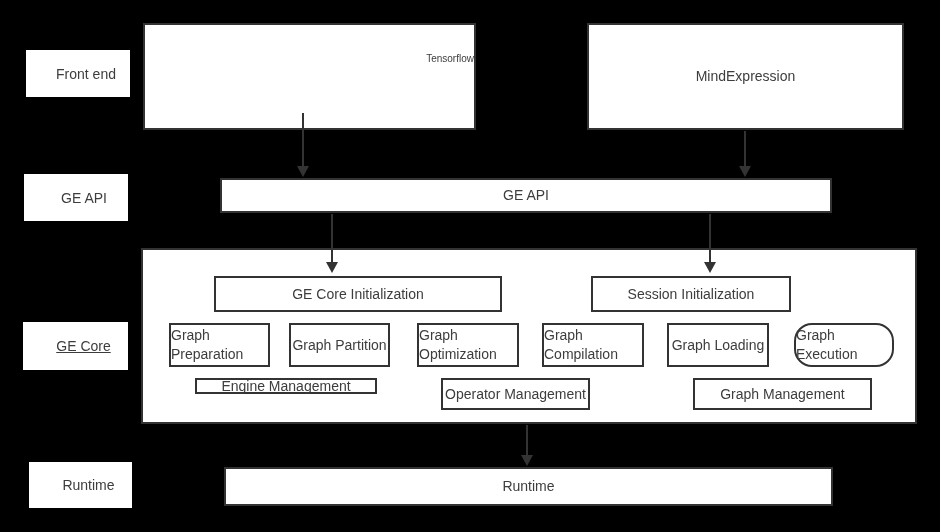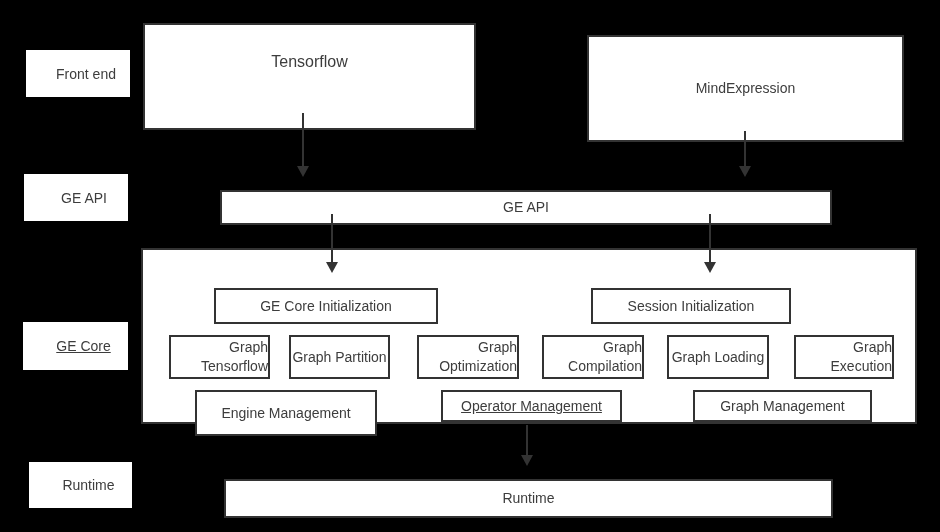--- a/index.html
+++ b/index.html
@@ -24,30 +24,30 @@
     background:var(--box-fill);
     display:flex;align-items:center;justify-content:center;
     font-size:14px;
     padding-left:16px;
   }
   .box{
     position:absolute;
     background:var(--box-fill);
     border:2px solid var(--box-border);
     display:flex;align-items:center;justify-content:center;
-    font-size:14px;text-align:right;line-height:19px;margin-top:12px;
+    font-size:14px;text-align:left;line-height:19px;
   }
   .container-box{
     position:absolute;
     background:var(--box-fill);
     border:2px solid var(--box-border);
   }
   .title-top{
     position:absolute;top:28px;left:0;right:0;
-    text-align:center;font-size:16px;
+    text-align:right;font-size:10px;
   }
   .arrow{position:absolute;width:12px;z-index:5;}
   .arrow .shaft{
     position:absolute;left:5px;top:0;bottom:10px;width:2px;
     background:var(--arrow);
   }
   .arrow .head{
     position:absolute;left:0;bottom:0;width:0;height:0;
     border-left:6px solid transparent;
     border-right:6px solid transparent;
@@ -61,30 +61,30 @@
   
   .tensorflow-box{left:143px;top:23px;width:333px;height:107px;}
   .tf-adapter-box{left:214px;top:79px;width:179px;height:34px;}
   .mindexpression-box{left:587px;top:23px;width:317px;height:107px;}
   
   .ge-api-bar{left:220px;top:178px;width:612px;height:35px;}
   .runtime-bar{left:224px;top:467px;width:609px;height:39px;}
   
   .ge-core-container{left:141px;top:248px;width:776px;height:176px;}
   .ge-core-container .box{position:absolute;}
-  .b-gci{left:71px;top:26px;width:224px;height:36px;}
+  .b-gci{left:71px;top:26px;width:288px;height:36px;}
   .b-si{left:448px;top:26px;width:200px;height:36px;}
   .b-gp{left:26px;top:73px;width:101px;height:44px;}
   .b-gpa{left:146px;top:73px;width:101px;height:44px;}
   .b-go{left:274px;top:73px;width:102px;height:44px;}
   .b-gc{left:399px;top:73px;width:102px;height:44px;}
   .b-gl{left:524px;top:73px;width:102px;height:44px;}
-  .b-ge{left:651px;top:73px;width:100px;height:44px;}
-  .b-em{left:52px;top:128px;width:182px;height:46px;}
-  .b-om{left:298px;top:128px;width:181px;height:32px;text-decoration:underline;}
+  .b-ge{left:651px;top:73px;width:100px;height:44px;border-radius:18px;}
+  .b-em{left:52px;top:128px;width:182px;height:16px;}
+  .b-om{left:298px;top:128px;width:149px;height:32px;}
   .b-gm{left:550px;top:128px;width:179px;height:32px;}
   
   .a-tf{left:297px;top:113px;height:64px;}
   .a-me{left:739px;top:131px;height:46px;}
   .a-gci{left:326px;top:214px;height:59px;}
   .a-si{left:704px;top:214px;height:59px;}
   .a-rt{left:521px;top:425px;height:41px;}
 </style>
 </head>
 <body>
@@ -117,21 +117,21 @@
 
   <div class="container-box ge-core-container">
     <div class="box b-gci">
       <span>GE Core Initialization</span>
     </div>
     <div class="box b-si">
       <span>Session Initialization</span>
     </div>
 
     <div class="box b-gp">
-      <span>Graph Tensorflow</span>
+      <span>Graph Preparation</span>
     </div>
     <div class="box b-gpa">
       <span>Graph Partition</span>
     </div>
     <div class="box b-go">
       <span>Graph Optimization</span>
     </div>
     <div class="box b-gc">
       <span>Graph Compilation</span>
     </div>

